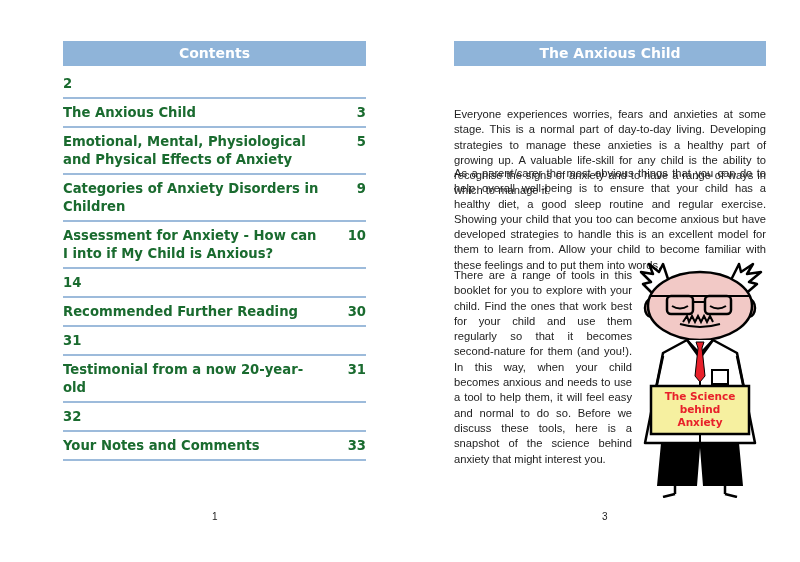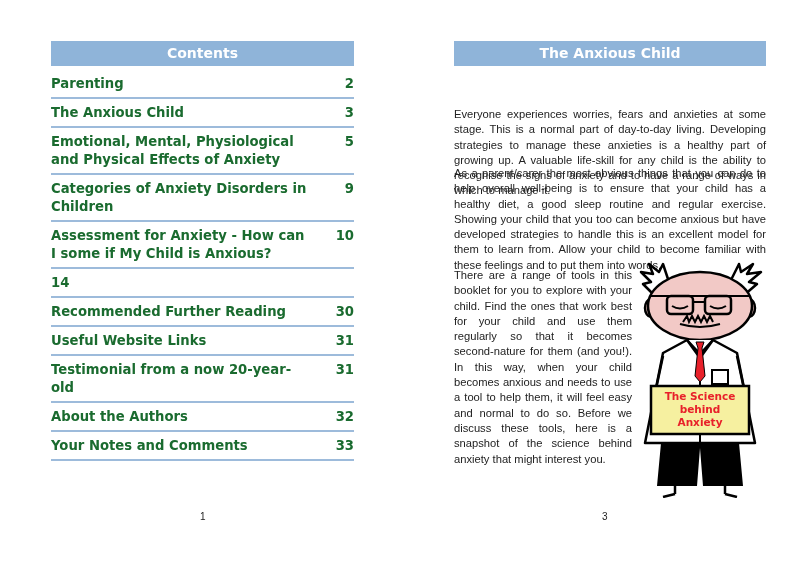--- a/index.html
+++ b/index.html
@@ -1,18 +1,18 @@
 <!DOCTYPE html>
 <html><head>
 <meta charset="utf-8">
 <style>
   html, body { margin:0; padding:0; background:#ffffff; }
   body { width:800px; height:562px; position:relative; overflow:hidden; font-family:"DejaVu Sans", sans-serif; }
   .page { position:absolute; top:0; height:562px; }
-  .left { left:0; width:400px; }
+  .left { left:12px; width:400px; }
   .right { left:400px; width:400px; }
 
   .banner { position:absolute; height:25px; background:#8fb4d9; color:#ffffff; font-weight:bold; font-size:14px; text-align:center; line-height:25px; }
   .left .banner { left:51px; top:41px; width:303px; }
   .right .banner { left:54px; top:41px; width:312px; }
 
   .toc { position:absolute; left:51px; top:70px; width:303px; }
   .toc-row { border-bottom:2px solid #9dbbdb; display:flex; justify-content:space-between; align-items:flex-start; padding:5px 0 4px 0; color:#1a6b2f; font-weight:bold; font-size:13.2px; line-height:18px; }
   .toc-row .title { width:260px; }
   .toc-row .num { text-align:right; }
@@ -29,56 +29,53 @@
   .figure { position:absolute; left:225px; top:258px; width:160px; height:240px; }
   .sign-text { font-family:"DejaVu Sans", sans-serif; font-weight:bold; fill:#e8202a; font-size:10.5px; }
 </style>
 </head>
 <body>
 
 <div class="page left">
   <div class="banner">Contents</div>
   <div class="toc">
     <div class="toc-row">
-        <span class="title">Parenting</span>
         <span class="num">2</span>
       </div>
     <div class="toc-row">
         <span class="title">The Anxious Child</span>
         <span class="num">3</span>
       </div>
     <div class="toc-row">
         <span class="title">Emotional, Mental,  Physiological and Physical Effects of Anxiety</span>
         <span class="num">5</span>
       </div>
     <div class="toc-row">
         <span class="title">Categories of Anxiety Disorders in Children</span>
         <span class="num">9</span>
       </div>
     <div class="toc-row">
-        <span class="title">Assessment for Anxiety - How can I some if My Child is Anxious?</span>
+        <span class="title">Assessment for Anxiety - How can I into if My Child is Anxious?</span>
         <span class="num">10</span>
       </div>
     <div class="toc-row">
         <span class="num">14</span>
       </div>
     <div class="toc-row">
         <span class="title">Recommended Further Reading</span>
         <span class="num">30</span>
       </div>
     <div class="toc-row">
-        <span class="title">Useful Website Links</span>
         <span class="num">31</span>
       </div>
     <div class="toc-row">
         <span class="title">Testimonial from a now 20-year-old</span>
         <span class="num">31</span>
       </div>
     <div class="toc-row">
-        <span class="title">About the Authors</span>
         <span class="num">32</span>
       </div>
     <div class="toc-row">
         <span class="title">Your Notes and Comments</span>
         <span class="num">33</span>
       </div>
   </div>
   <div class="pagenum">1</div>
 </div>
 

